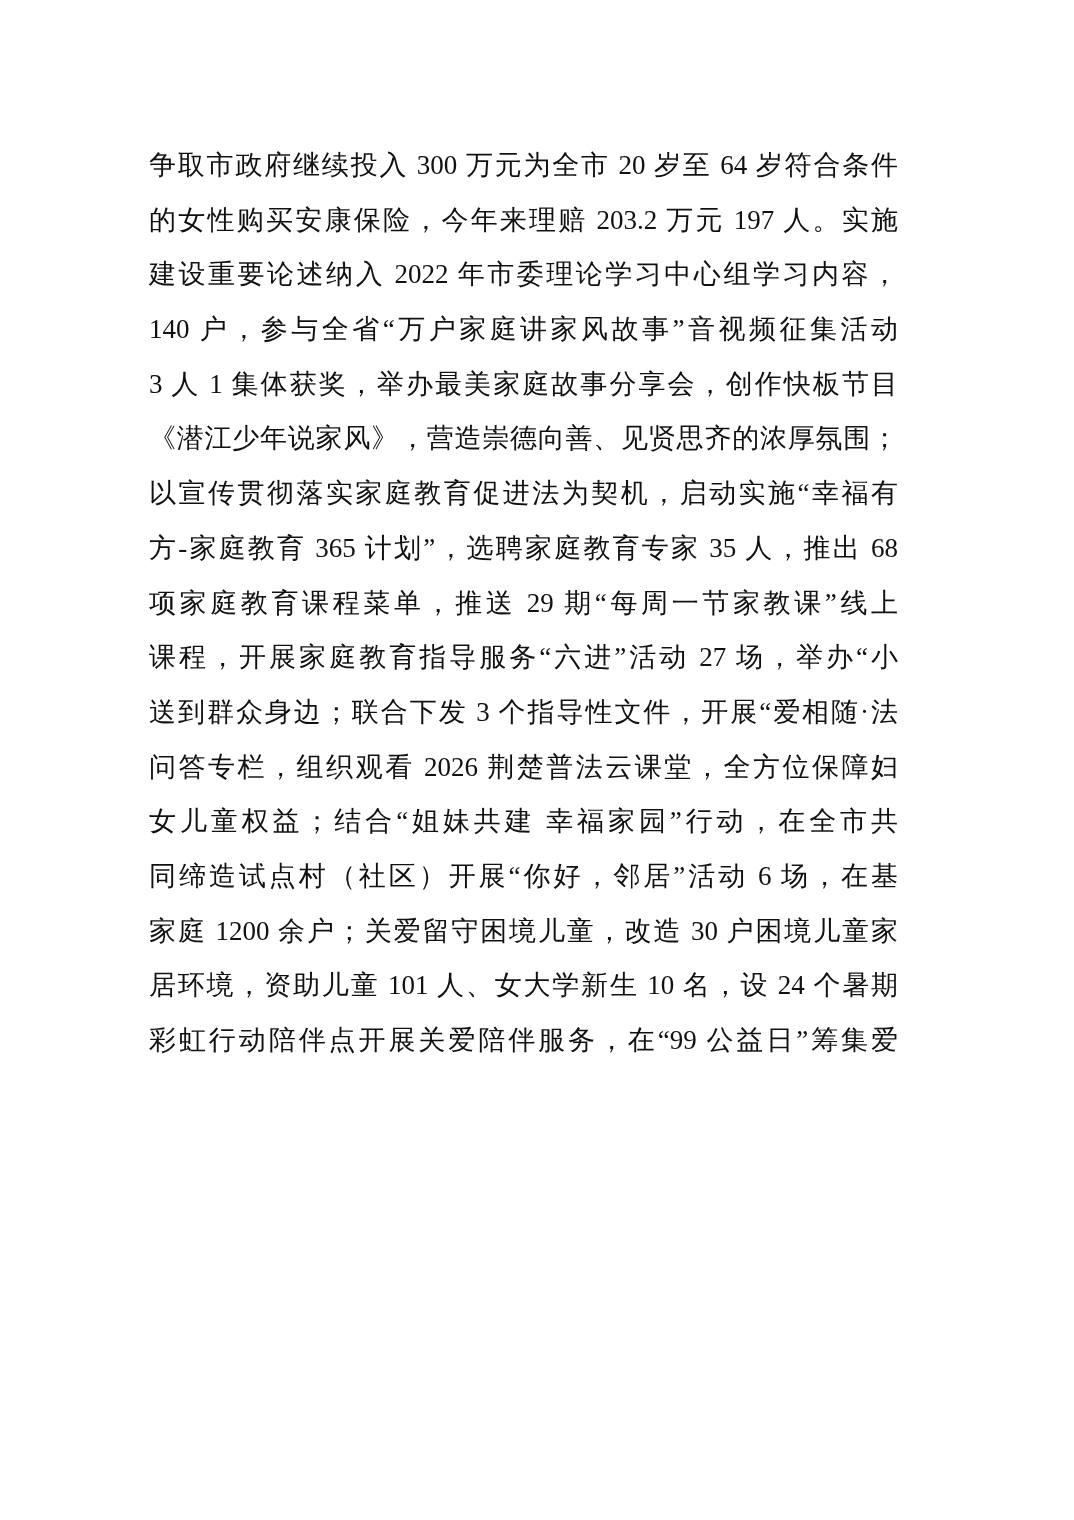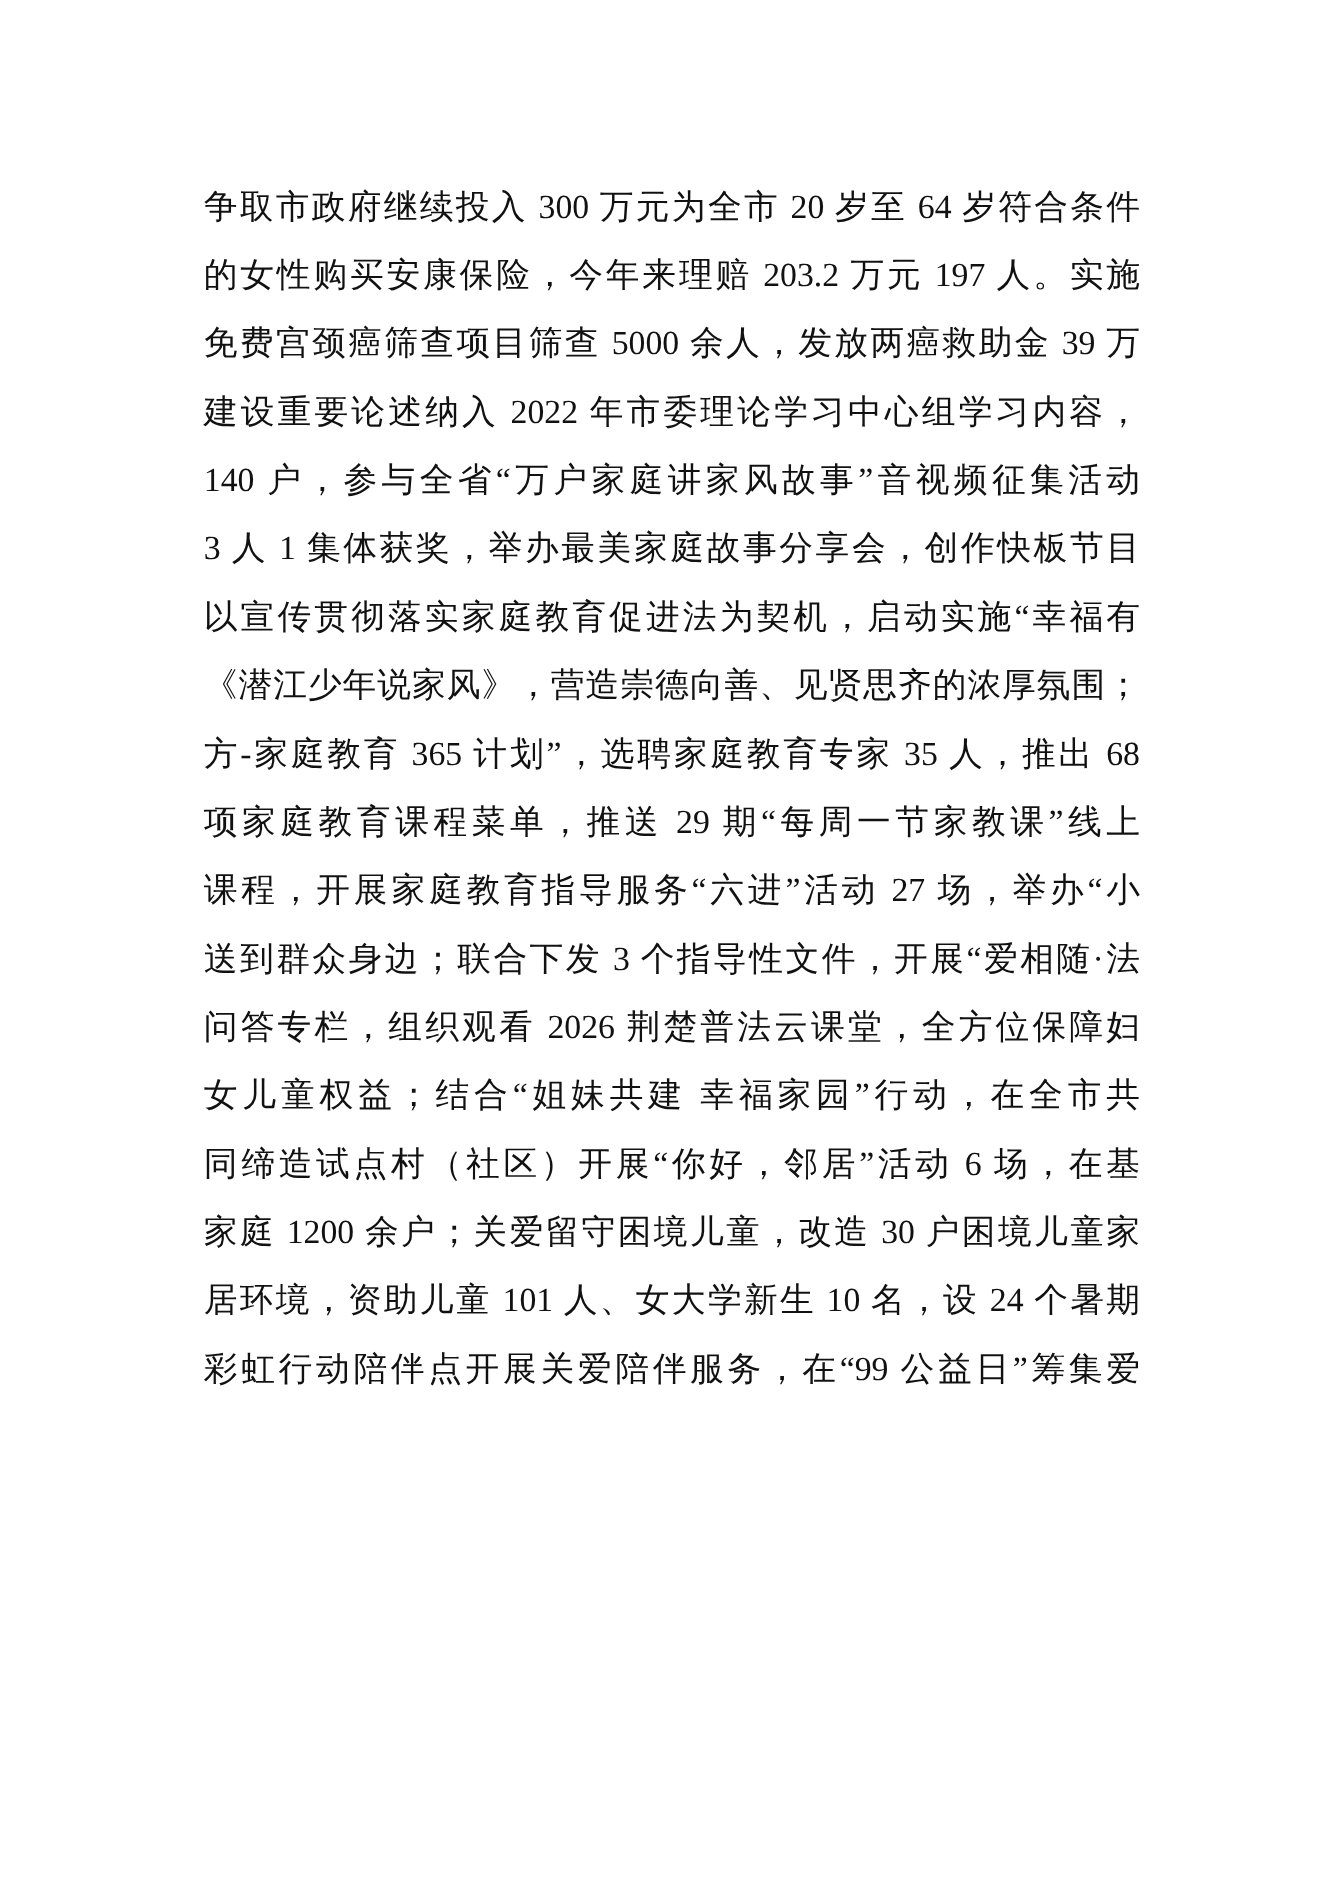--- a/index.html
+++ b/index.html
@@ -12,21 +12,21 @@
     width: 1074px;
     height: 1520px;
     background: #ffffff;
     overflow: hidden;
     font-family: "Liberation Serif", "DejaVu Serif", serif;
     color: #111111;
   }
   .text-block {
     position: absolute;
     top: 138px;
-    left: 163px;
+    left: 149px;
     width: 749px;
   }
   .line {
     font-size: 27px;
     line-height: 54.7px;
     height: 54.7px;
     white-space: nowrap;
     text-align: justify;
     text-align-last: justify;
     text-justify: auto;
@@ -45,26 +45,25 @@
     font-family: "Liberation Serif", "DejaVu Serif", serif;
   }
 </style>
 </head>
 <body>
 
 <div class="page">
   <div class="text-block">
     <div class="line">争取市政府继续投入 300 万元为全市 20 岁至 64 岁符合条件</div>
     <div class="line">的女性购买安康保险，今年来理赔 203.2 万元 197 人。实施</div>
-    <div class="line">免费宫颈癌筛查项目筛查 5000 余人，发放两癌救助金 39 万</div>
     <div class="line">建设重要论述纳入 2022 年市委理论学习中心组学习内容，</div>
     <div class="line">140 户，参与全省“万户家庭讲家风故事”音视频征集活动</div>
     <div class="line">3 人 1 集体获奖，举办最美家庭故事分享会，创作快板节目</div>
+    <div class="line">《潜江少年说家风》，营造崇德向善、见贤思齐的浓厚氛围；</div>
     <div class="line">以宣传贯彻落实家庭教育促进法为契机，启动实施“幸福有</div>
-    <div class="line">《潜江少年说家风》，营造崇德向善、见贤思齐的浓厚氛围；</div>
     <div class="line">方-家庭教育 365 计划”，选聘家庭教育专家 35 人，推出 68</div>
     <div class="line">项家庭教育课程菜单，推送 29 期“每周一节家教课”线上</div>
     <div class="line">课程，开展家庭教育指导服务“六进”活动 27 场，举办“小</div>
     <div class="line">送到群众身边；联合下发 3 个指导性文件，开展“爱相随·法</div>
     <div class="line">问答专栏，组织观看 2026 荆楚普法云课堂，全方位保障妇</div>
     <div class="line">女儿童权益；结合“姐妹共建 幸福家园”行动，在全市共</div>
     <div class="line">同缔造试点村（社区）开展“你好，邻居”活动 6 场，在基</div>
     <div class="line">家庭 1200 余户；关爱留守困境儿童，改造 30 户困境儿童家</div>
     <div class="line">居环境，资助儿童 101 人、女大学新生 10 名，设 24 个暑期</div>
     <div class="line">彩虹行动陪伴点开展关爱陪伴服务，在“99 公益日”筹集爱</div>

